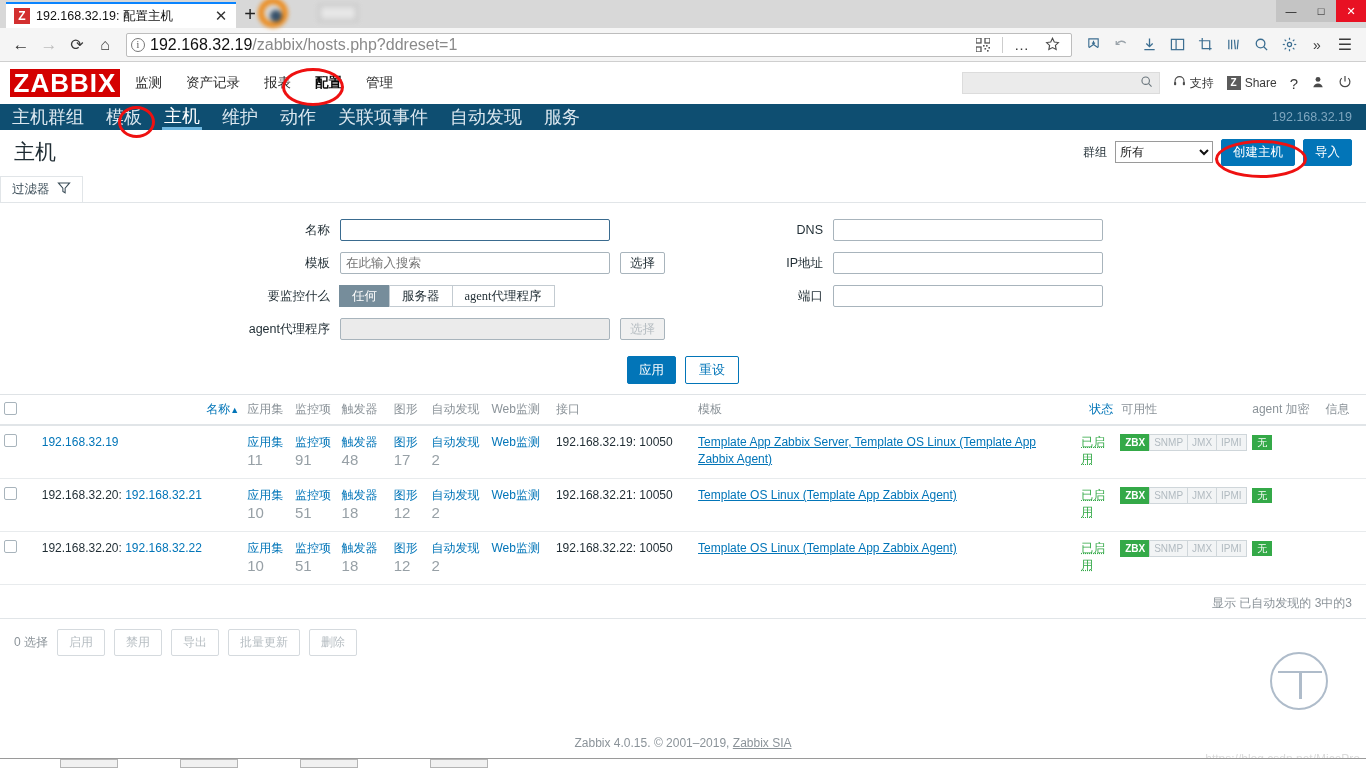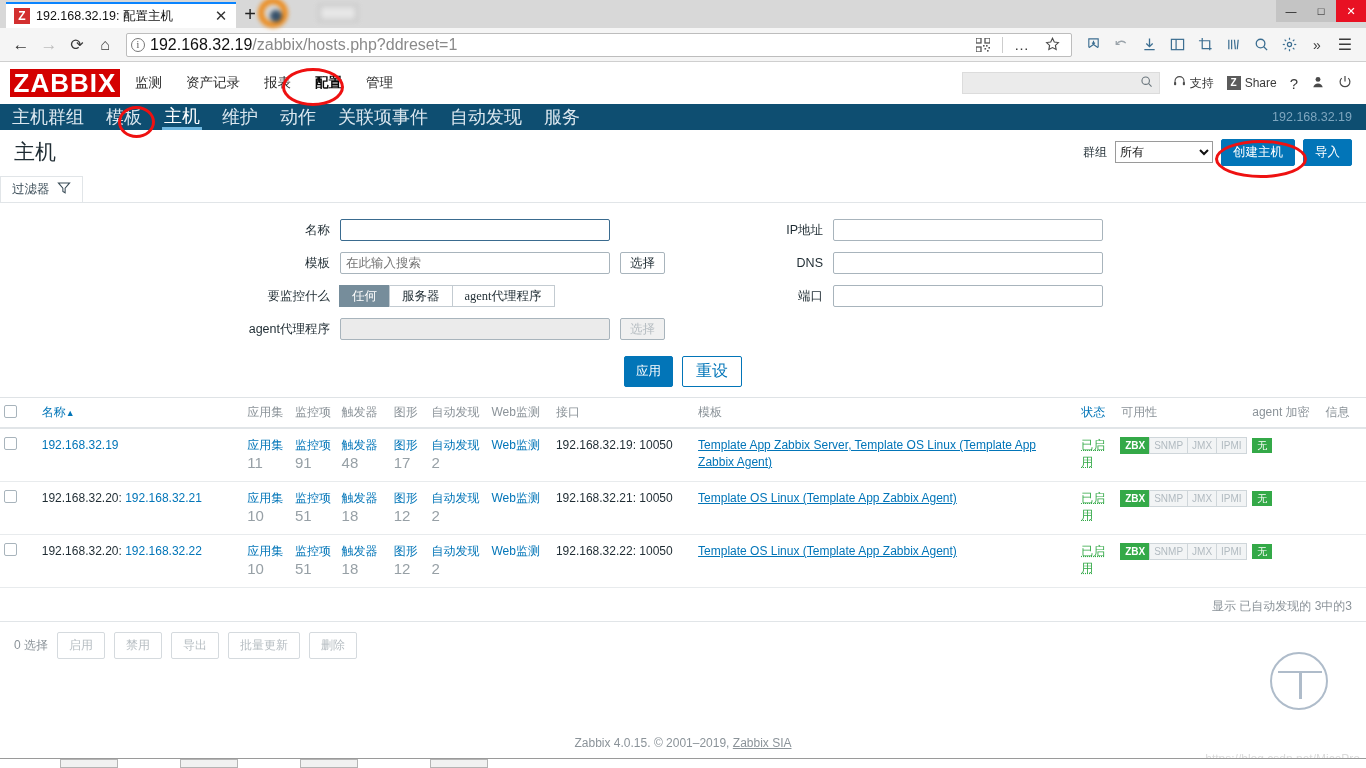--- a/index.html
+++ b/index.html
@@ -197,32 +197,32 @@
   .selbtn.disabled { color:#b6bdc2; background:#f0f0f0; }
   .radioset { display:flex;font-family:Liberation Serif, serif; }
   .radioset span {
     height:22px; line-height:20px; padding:0 12px; border:1px solid #c3cbd1;
     font-size:12.5px; color:#1f2c33; background:#fff; margin-left:-1px; cursor:pointer;
   }
   .radioset span.on { background:#768d9b; color:#fff; border-color:#768d9b; }
   #filteractions { display:flex; justify-content:center; gap:9px; margin-top:16px; }
   .btn-outline {
     background:#fff; color:#0275b8; border:1px solid #0275b8; border-radius:2px;
-    font-size:16px; padding:4px 13px; cursor:pointer;
+    font-size:13px; padding:4px 13px; cursor:pointer;
     font-family:"Liberation Sans",sans-serif;
   }
 
   
   table#hosts { width:100%; border-collapse:collapse; table-layout:fixed; }
   #hosts th {
     font-weight:normal; font-size:12px; color:#8b9399; text-align:left;
     padding:6px 4px; border-bottom:2px solid #e1e5e8; vertical-align:bottom;
     white-space:nowrap;
   }
-  #hosts th.lnk { color:#0275b8; }
+  #hosts th.lnk { color:#0275b8;text-align:right; }
   #hosts td {
     font-size:12px; padding:8px 4px; border-bottom:1px solid #e8ebed;
     vertical-align:top; color:#1f2c33; line-height:17px;
   }
   .cb {
     width:13px; height:13px; border:1px solid #a8b4bc; background:#fff;
     display:inline-block; cursor:pointer; border-radius:2px;
   }
   a.zlink { color:#0275b8; text-decoration:none; cursor:pointer; }
   a.zlink.u { text-decoration:underline; }
@@ -519,25 +519,25 @@
         </div>
         <div class="f-row">
           <span class="f-label f-lab-a">agent代理程序</span>
           <input class="f-inp tpl-inp" disabled="" style="">
           <button class="selbtn disabled">选择</button>
         </div>
       </div>
 
       <div class="f-col" style="margin-left:38px;">
         <div class="f-row">
-          <span class="f-label f-lab-b">IP地址</span>
+          <span class="f-label f-lab-b">DNS</span>
           <input class="f-inp right-inp" value="" style="">
         </div>
         <div class="f-row">
-          <span class="f-label f-lab-b">DNS</span>
+          <span class="f-label f-lab-b">IP地址</span>
           <input class="f-inp right-inp" value="" style="">
         </div>
         <div class="f-row">
           <span class="f-label f-lab-b">端口</span>
           <input class="f-inp right-inp" value="" style="">
         </div>
       </div>
     </div>
 
     <div id="filteractions">

